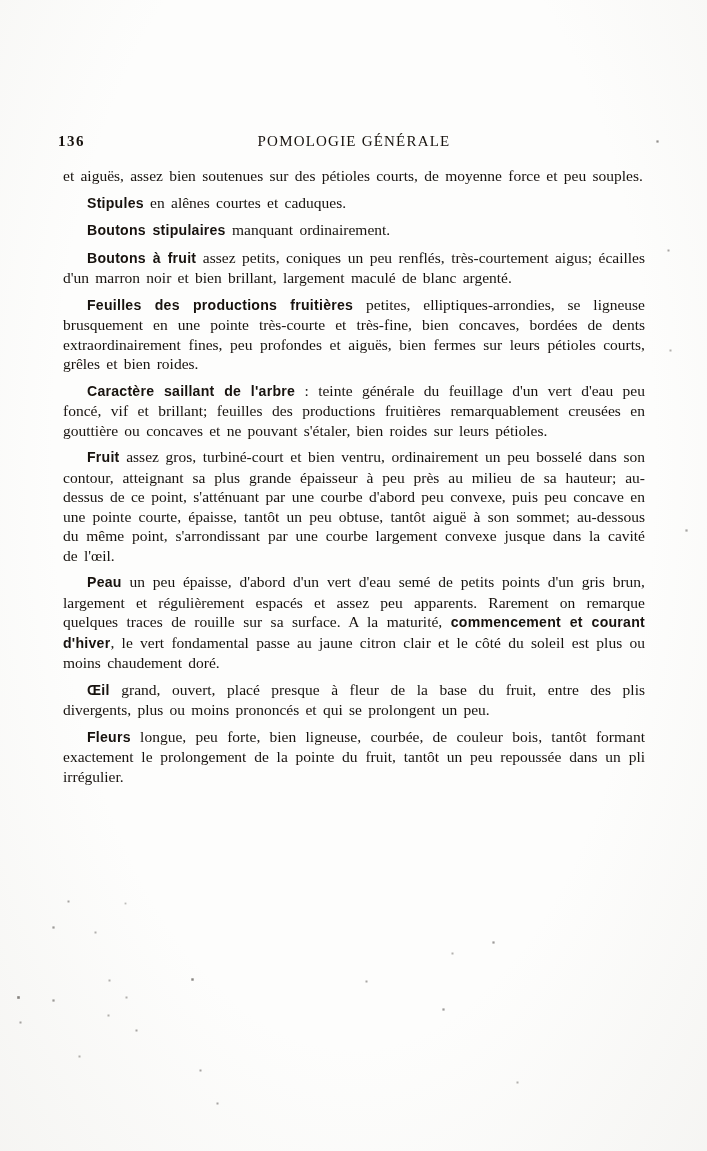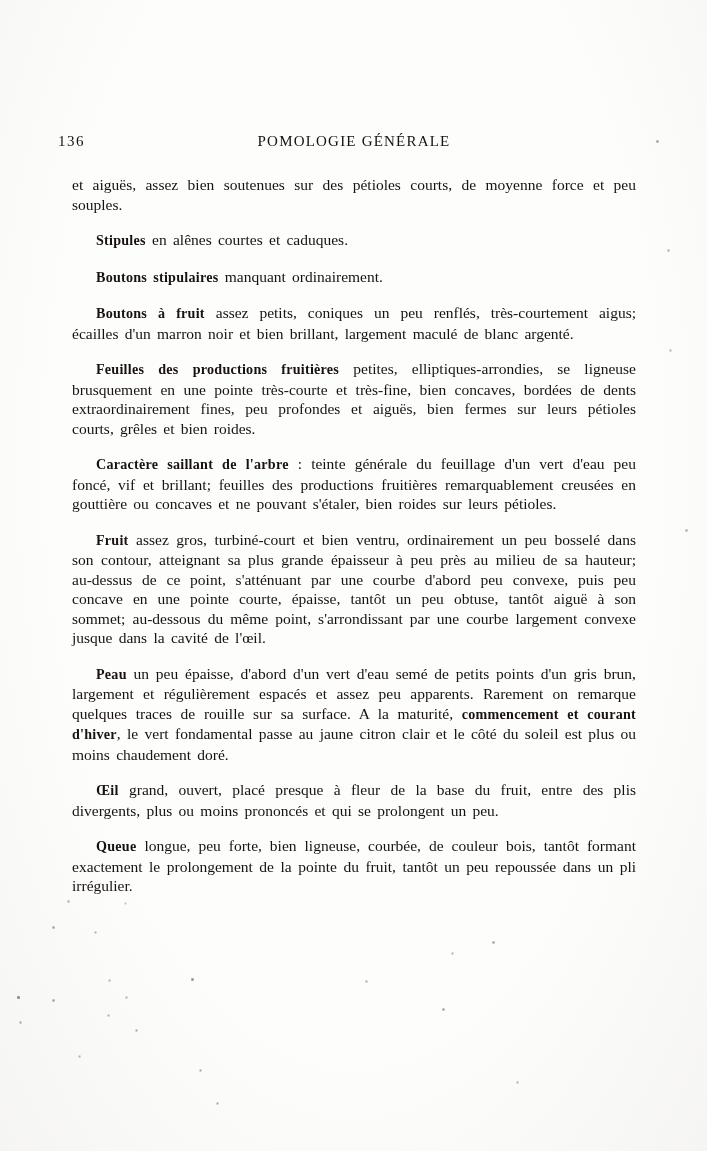--- a/index.html
+++ b/index.html
@@ -24,45 +24,45 @@
     width: 596px;
     text-align: center;
     font-size: 15px;
     letter-spacing: 1.2px;
     white-space: nowrap;
   }
   .pagenum {
     position: absolute;
     left: 2px;
     top: 0;
-    font-weight: normal;
+    font-weight: bold;
     letter-spacing: 1.5px;
   }
   .running-title {
     font-weight: 400;
   }
   .text-block {
     position: absolute;
     top: 159px;
     left: 56px;
     width: 596px;
     font-size: 15.5px;
     line-height: 19.5px;
     word-spacing: 2.4px;
     text-align: justify;
   }
   .para {
-    margin: 16px;
+    margin: 7px;
     text-indent: 24px;
   }
   .para.no-indent {
     text-indent: 0;
   }
   .lead {
-    font-family: Liberation Serif, serif;
+    font-family: Liberation Sans, sans-serif;
     font-weight: bold;
     font-size: 14.1px;
     letter-spacing: 0.25px;
   }
   
   .specks {
     position: absolute;
     top: 0; left: 0;
     width: 1px; height: 1px;
     background: transparent;
@@ -117,20 +117,20 @@
     <p class="para"><span class="lead">Feuilles des productions fruitières</span><span> petites, elliptiques-arrondies, se ligneuse brusquement en une pointe très-courte et très-fine, bien concaves, bordées de dents extraordinairement fines, peu profondes et aiguës, bien fermes sur leurs pétioles courts, grêles et bien roides.</span></p>
 
     <p class="para"><span class="lead">Caractère saillant de l'arbre</span><span> : teinte générale du feuillage d'un vert d'eau peu foncé, vif et brillant; feuilles des productions fruitières remarquablement creusées en gouttière ou concaves et ne pouvant s'étaler, bien roides sur leurs pétioles.</span></p>
 
     <p class="para"><span class="lead">Fruit</span><span> assez gros, turbiné-court et bien ventru, ordinairement un peu bosselé dans son contour, atteignant sa plus grande épaisseur à peu près au milieu de sa hauteur; au-dessus de ce point, s'atténuant par une courbe d'abord peu convexe, puis peu concave en une pointe courte, épaisse, tantôt un peu obtuse, tantôt aiguë à son sommet; au-dessous du même point, s'arrondissant par une courbe largement convexe jusque dans la cavité de l'œil.</span></p>
 
     <p class="para"><span class="lead">Peau</span><span> un peu épaisse, d'abord d'un vert d'eau semé de petits points d'un gris brun, largement et régulièrement espacés et assez peu apparents. Rarement on remarque quelques traces de rouille sur sa surface. A la maturité, </span><span class="lead">commencement et courant d'hiver</span><span>, le vert fondamental passe au jaune citron clair et le côté du soleil est plus ou moins chaudement doré.</span></p>
 
     <p class="para"><span class="lead">Œil</span><span> grand, ouvert, placé presque à fleur de la base du fruit, entre des plis divergents, plus ou moins prononcés et qui se prolongent un peu.</span></p>
 
-    <p class="para"><span class="lead">Queue</span><span> longue, peu forte, bien ligneuse, courbée, de couleur bois, tantôt formant exactement le prolongement de la pointe du fruit, tantôt un peu repoussée dans un pli irrégulier.</span></p>
+    <p class="para"><span class="lead">Fleurs</span><span> longue, peu forte, bien ligneuse, courbée, de couleur bois, tantôt formant exactement le prolongement de la pointe du fruit, tantôt un peu repoussée dans un pli irrégulier.</span></p>
 
 
   </div>
 
   <div class="specks"></div>
 
 </div>
 
 </body></html>

